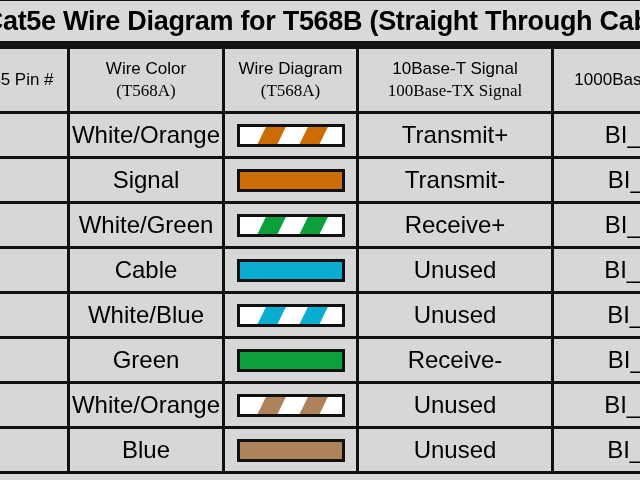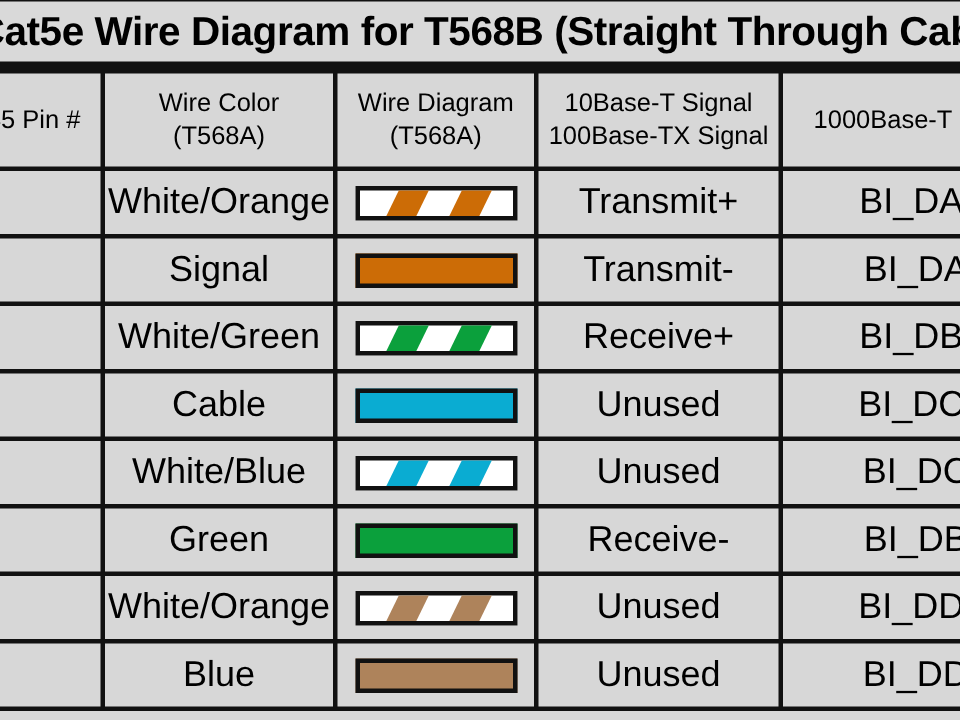--- a/index.html
+++ b/index.html
@@ -67,30 +67,30 @@
     vertical-align: middle;
     font-weight: normal;
     padding: 0;
     margin: 0;
     border: 0;
   }
   th.col-pin   { width: 110px; }
   td.col-pin   { width: 110px; }
   th.col-color, td.col-color { width: 152px; }
   th.col-diag,  td.col-diag  { width: 131px; }
-  th.col-s10,   td.col-s10   { width: 160px; }
+  th.col-s10,   td.col-s10   { width: 192px; }
   th.col-s1000, td.col-s1000 { width: 185px; }
 
   thead th {
     height: 62px;
     font-size: 17px;
     line-height: 1.28;
     padding: 2px 4px;
   }
-  thead th .hdr-l2 { display: block; }
+  thead th .hdr-l2 { display: block; font-family: Liberation Serif, serif; }
 
   tbody td {
     height: 42px;
     font-size: 24px;
     line-height: 1.1;
   }
   tbody td.pin-cell { text-align: left; padding-left: 13px; }
 
   
   .swatch {

